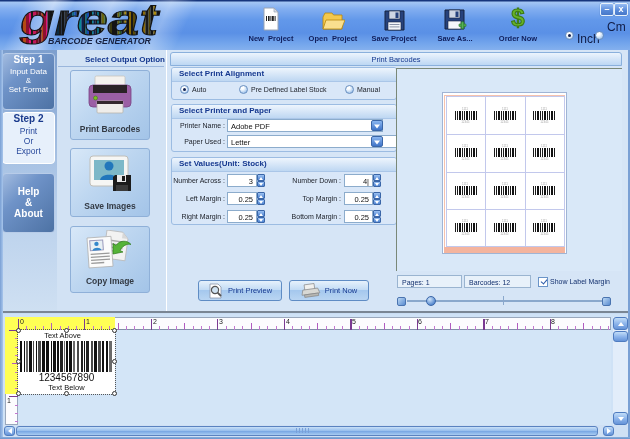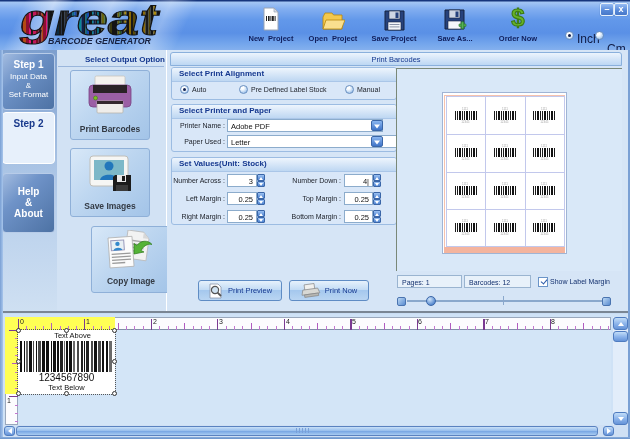--- a/index.html
+++ b/index.html
@@ -17,21 +17,21 @@
   .winbtn{top:3px;width:12px;height:11px;border:1px solid #e8f2fc;border-radius:2px;
     background:linear-gradient(180deg,#96bcf4,#5688d8 60%,#4878c8);color:#fff;font-size:9px;line-height:10px;text-align:center;font-weight:bold;box-shadow:0 0 1px #2a5aa0;}
   .radio{width:9px;height:9px;border-radius:50%;background:radial-gradient(circle at 35% 28%,#ffffff 18%,#d8e8f8 45%,#9cc0ea 78%,#7aa2d6);border:1px solid #6a90c0;box-sizing:border-box;}
   .radio.sel::after{content:"";position:absolute;left:2.2px;top:2.2px;width:3.2px;height:3.2px;border-radius:50%;background:#122252;box-shadow:0 0 1px 1px #ffffffaa;}
   .rlabel{font-size:12px;color:#101c46;font-weight:normal;}
   
   #sidebar{left:0;top:50px;width:57px;height:263px;background:linear-gradient(180deg,#7d9fce,#b9d0ec 60%,#cfe0f2);}
   .tab{left:2px;width:53px;border-radius:4px;text-align:center;color:#fff;}
   .tabdark{background:linear-gradient(135deg,#a3bce0 0%,#6f93c8 35%,#4d72a4 100%);border:1px solid #b8cce8;box-sizing:border-box;}
   .tablight{background:#e7f0fb;color:#1a3a8c;border:1px solid #ffffff;box-sizing:border-box;}
-  .tab .t1{font-size:10px;font-weight:bold;margin-top:5px;}
+  .tab .t1{font-size:10px;font-weight:bold;}
   .tab .t2{font-size:8px;margin-top:2px;}
   .tablight .t2{font-size:8.5px;color:#2a4a9c;}
   
   #panelA{left:57px;top:50px;width:109px;height:263px;background:#d2e2f4;border-right:1px solid #ffffff;}
   #panelAhdr{left:68px;top:55px;font-size:8px;font-weight:bold;color:#15388f;padding-left:17px;}
   #panelAline{left:58px;top:66px;width:106px;height:1px;background:#9ab6dc;}
   .obtn{left:70px;width:80px;border:1px solid #8fb0d8;border-radius:3px;box-sizing:border-box;
     background:linear-gradient(135deg,#d8e8f8 0%,#bdd6f0 45%,#a3c4e8 100%);text-align:center;}
   .obtn .olb{font-size:8.5px;font-weight:bold;color:#333a44;}
   
@@ -178,21 +178,21 @@
     <text x="20" y="35" font-family="Liberation Sans" font-size="45" font-weight="bold" font-style="italic" textLength="138" lengthAdjust="spacingAndGlyphs" fill="url(#lstripe)" stroke="#141414" stroke-width="1">great</text>
     <text x="48" y="44" font-family="Liberation Sans" font-size="9.5" font-weight="bold" font-style="italic" textLength="103" lengthAdjust="spacingAndGlyphs" fill="#16203e">BARCODE GENERATOR</text>
   </svg>
 
   <div class="winbtn abs" style="left:600px;">–</div>
   <div class="winbtn abs" style="left:614px;">x</div>
 
   <div class="radio sel abs" style="left:565px;top:31px;"></div>
   <div class="rlabel abs" style="left:577px;top:32px;">Inch</div>
   <div class="radio abs" style="left:595px;top:31px;"></div>
-  <div class="rlabel abs" style="left:607px;top:42px;">Cm</div>
+  <div class="rlabel abs" style="left:607px;top:20px;">Cm</div>
 
   <div class="tbitem abs" style="left:236px;">
       <div class="ic">
         <svg width="20" height="24" viewBox="0 0 20 24">
           <path d="M3 1h10l4 4v18H3z" fill="#fff" stroke="#9aa4b4"></path>
           <path d="M13 1l4 4h-4z" fill="#d8dde6" stroke="#9aa4b4" stroke-width=".7"></path>
           <g fill="#222">
             <rect x="5" y="9" width="1" height="5"></rect>
             <rect x="7" y="9" width="1.6" height="5"></rect>
             <rect x="9.4" y="9" width="1" height="5"></rect>
@@ -249,20 +249,21 @@
       <div class="lb">Order Now</div>
     </div>
 
   <div id="sidebar" class="abs"></div>
   <div class="tab tabdark abs" style="top:53px;height:57px;">
     <div class="t1">Step 1</div>
       <div class="t2">Input Data<br>&amp;<br>Set Format</div>
   </div>
   <div class="tab tablight abs" style="top:112px;height:52px;">
     <div class="t1">Step 2</div>
+      <div class="t2">Print<br>Or<br>Export</div>
   </div>
   <div class="tab tabdark abs" style="top:173px;height:60px;">
     <div class="t1" style="margin-top:12px;">Help<br>&amp;<br>About</div>
   </div>
 
   <div id="panelA" class="abs"></div>
   <div id="panelAhdr" class="abs">Select Output Option</div>
   <div id="panelAline" class="abs"></div>
   <div class="obtn abs" style="top:70px;height:70px;">
     <svg width="52" height="46" viewBox="0 0 52 46" style="margin-top:3px;">
@@ -284,21 +285,21 @@
       <path d="M17 27c1-7 17-7 18 0z" fill="#2277bb"></path>
       <g transform="translate(30,22)">
           <path d="M0 2 l2-2 h16 v16 h-18z" fill="#1c1c1c"></path>
           <rect x="4" y="0" width="9" height="7" fill="#e8e8e8"></rect>
           <rect x="9" y="1" width="3" height="5" fill="#1c1c1c"></rect>
           <rect x="3" y="10" width="12" height="6" fill="#3a3a3a"></rect>
         </g>
     </svg>
     <div class="olb">Save Images</div>
   </div>
-  <div class="obtn abs" style="top:226px;height:67px;margin-left:21px;">
+  <div class="obtn abs" style="top:226px;height:67px;">
     <svg width="54" height="42" viewBox="0 0 54 42" style="margin-top:3px;">
       <g transform="translate(24,0) rotate(8)">
           <path d="M0 0h16l6 6v22H0z" fill="#f2f2f2" stroke="#b8b8b8" stroke-width=".8"></path>
           <path d="M16 0l6 6h-6z" fill="#d8d8d8"></path>
           <g fill="#a8a8a8">
             <rect x="3" y="9" width="15" height="1.4"></rect>
             <rect x="3" y="12.4" width="15" height="1.4"></rect>
             <rect x="3" y="15.8" width="15" height="1.4"></rect>
             <rect x="3" y="19.2" width="10" height="1.4"></rect>
           </g>
@@ -511,21 +512,21 @@
     <span class="hnum" style="left:352px;">5</span>
     <span class="hnum" style="left:418px;">6</span>
     <span class="hnum" style="left:485px;">7</span>
     <span class="hnum" style="left:551px;">8</span>
   <div id="vruler" class="abs"></div>
   <div id="vryellow" class="abs"></div>
   <div class="vtick abs"></div>
   <span class="abs" style="left:7px;top:397px;font-size:7px;color:#222;">1</span>
 
   <div id="bobj" class="abs"></div>
-  <div class="btext" style="left:24px;top:331px;">Text Above</div>
+  <div class="btext" style="left:14px;top:331px;">Text Above</div>
   <div class="abs" id="bigbar" style="left:20px;top:341px;width:93px;height:31px;"><svg width="93" height="31" viewBox="0 0 93 31" preserveAspectRatio="none">
         <rect x="0" y="0" width="2" height="31" fill="#111"></rect>
         <rect x="4" y="0" width="1" height="31" fill="#111"></rect>
         <rect x="6" y="0" width="2" height="31" fill="#6a6a6a"></rect>
         <rect x="9" y="0" width="3" height="31" fill="#111"></rect>
         <rect x="13" y="0" width="1" height="31" fill="#4a4a4a"></rect>
         <rect x="16" y="0" width="1" height="31" fill="#111"></rect>
         <rect x="18" y="0" width="3" height="31" fill="#4a4a4a"></rect>
         <rect x="22" y="0" width="3" height="31" fill="#111"></rect>
         <rect x="26" y="0" width="3" height="31" fill="#111"></rect>

